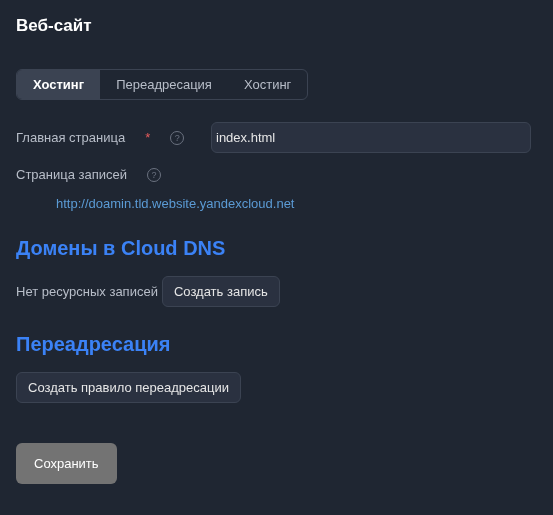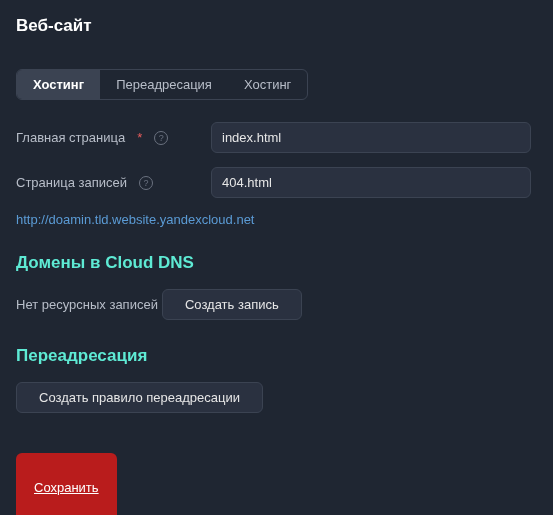--- a/index.html
+++ b/index.html
@@ -42,86 +42,86 @@
     display: flex;
     align-items: center;
     margin-bottom: 14px;
   }
   .label {
     width: 195px;
     color: #b8bec9;
     font-size: 13px;
     display: flex;
     align-items: center;
-    gap: 12px;
+    gap: 20px;
   }
   .required { color: #e85c5c; }
   .help-icon {
     width: 14px;
     height: 14px;
     border: 1px solid #6b7280;
     border-radius: 50%;
     display: inline-flex;
     align-items: center;
     justify-content: center;
     font-size: 9px;
     color: #6b7280;
   }
   .input {
     flex: 1;
     background: #2a3140;
     border: 1px solid #3b4352;
     border-radius: 6px;
-    padding: 7px 10px;
+    padding: 7px 4px;
     color: #e6e6e6;
     font-size: 13px;
     outline: none;
     max-width: 320px;
   }
   .link {
     color: #5b9bd5;
     font-size: 13px;
     text-decoration: none;
+    margin-left: 40px;
   }
   .section-title {
-    font-size: 17px;
+    font-size: 20px;
     font-weight: 600;
-    color: #5eead4;
+    color: #3b82f6;
     margin-top: 26px;
     margin-bottom: 16px;
   }
   .inline-row {
     display: flex;
     align-items: center;
     gap: 4px;
     margin-bottom: 8px;
   }
   .muted {
     color: #b8bec9;
     font-size: 13px;
   }
   .btn-secondary {
     background: #2a3140;
     border: 1px solid #3b4352;
     border-radius: 6px;
-    padding: 7px 22px;
+    padding: 7px 11px;
     color: #e6e6e6;
     font-size: 13px;
     cursor: pointer;
   }
   .btn-primary {
-    background: #b91c1c;
+    background: #737373;
     border: none;
     border-radius: 6px;
-    padding: 27px 18px;
+    padding: 13px 18px;
     color: #fff;
     font-size: 13px;
     cursor: pointer;
     margin-top: 40px;
-    text-decoration: underline;
   }
 </style>
 </head>
 <body>
 
 
 
 <div class="title">Веб-сайт</div>
 
 <div class="tabs">
@@ -137,21 +137,20 @@
     <span class="help-icon">?</span>
   </div>
   <input class="input" value="index.html" style="">
 </div>
 
 <div class="form-row">
   <div class="label">
     <span>Страница записей</span>
     <span class="help-icon">?</span>
   </div>
-  <input class="input" value="404.html" style="">
 </div>
 
 <div class="form-row">
   <a href="#" class="link">http://doamin.tld.website.yandexcloud.net</a>
 </div>
 
 <div class="section-title">Домены в Cloud DNS</div>
 <div class="inline-row">
   <span class="muted">Нет ресурсных записей</span>
   <button class="btn-secondary">Создать запись</button>

